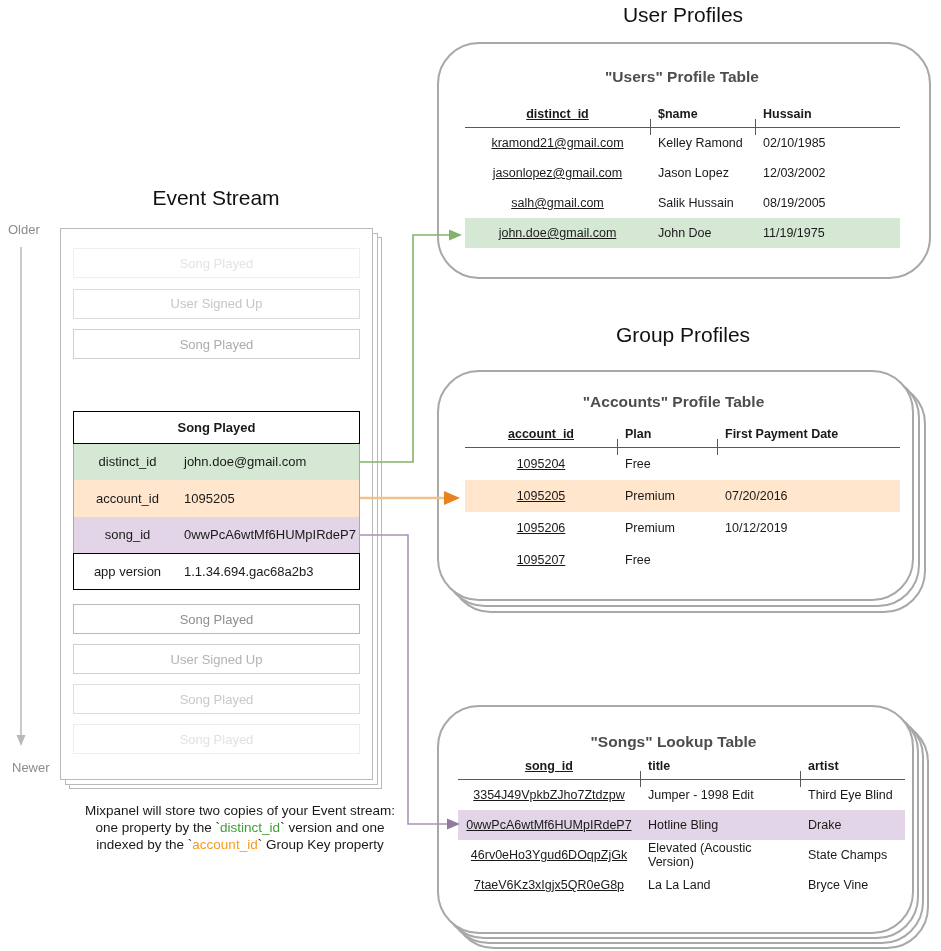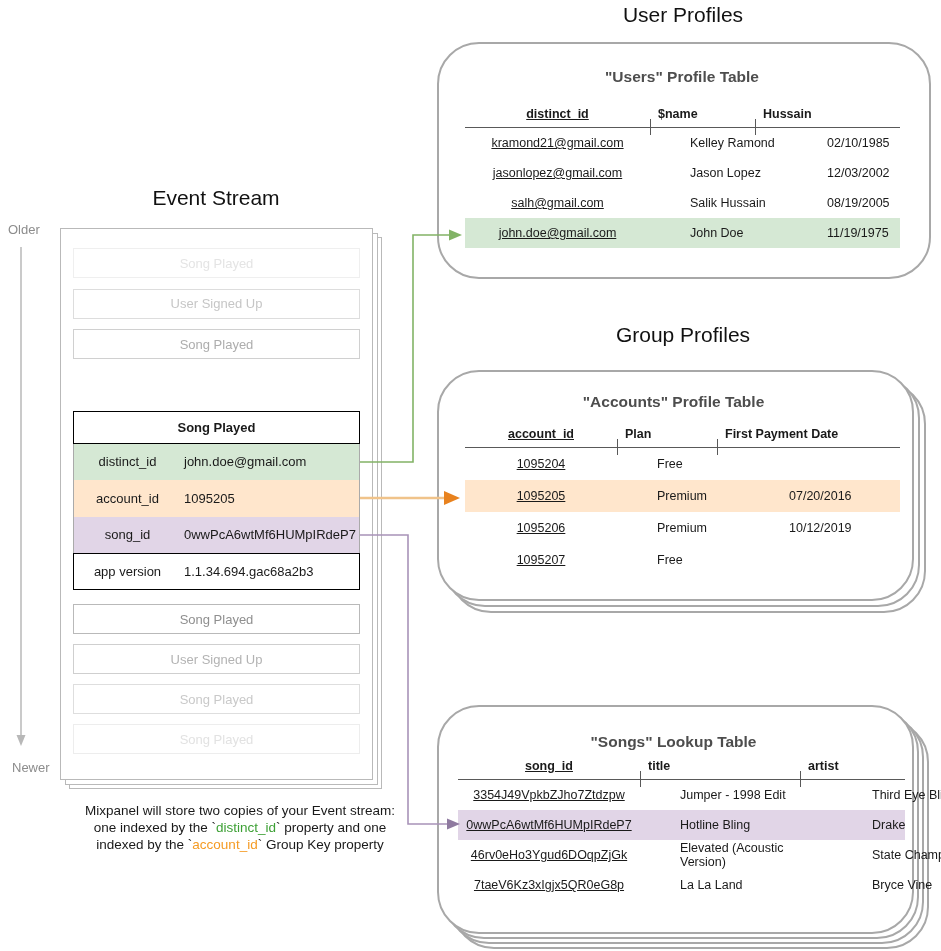--- a/index.html
+++ b/index.html
@@ -24,21 +24,21 @@
   .ev-row .k{text-align:center;} .ev-row .v{padding-left:3px;}
   .ev-row.last{border:1.5px solid #000;background:#fff;}
   .caption{position:absolute;left:10px;top:802px;width:460px;text-align:center;
            font-size:13.5px;line-height:17px;color:#1a1a1a;}
   .side-label{position:absolute;font-size:13px;color:#8c8c8c;}
   
   .card{position:absolute;background:#fff;border:2px solid #a8a8a8;border-radius:42px;}
   .card-title{font-size:15.5px;font-weight:bold;color:#4d4d4d;text-align:center;}
   .ptable{position:absolute;font-size:12.5px;}
   .thead{display:grid;height:27px;align-items:center;font-weight:bold;border-bottom:1px solid #595959;}
-  .trow{display:grid;height:30px;align-items:center;gap:32px;}
+  .trow{display:grid;height:30px;align-items:center;}
   .cell-c{text-align:center;} .cell-l{padding-left:8px;}
   .u{text-decoration:underline;}
   .tick{position:absolute;width:1px;height:16px;background:#595959;top:19px;}
   .cols-users{grid-template-columns:185px 105px 145px;}
   .cols-accounts{grid-template-columns:152px 100px 183px;}
   .cols-songs{grid-template-columns:182px 160px 105px;}
   .rows-a .trow{height:32px;}
   svg.overlay{position:absolute;left:0;top:0;pointer-events:none;}
 </style>
 </head>
@@ -77,21 +77,21 @@
     <span class="v">1.1.34.694.gac68a2b3</span>
   </div>
 
   <div class="es-box f5" style="top:604px;">Song Played</div>
   <div class="es-box f6" style="top:644px;">User Signed Up</div>
   <div class="es-box f7" style="top:684px;">Song Played</div>
   <div class="es-box f8" style="top:724px;">Song Played</div>
 
   <div class="caption">
     <span>Mixpanel will store two copies of your Event stream:</span><br>
-    <span>one indexed by the `</span><span style="color: rgb(61, 160, 53);">distinct_id</span><span>` property and one</span><br>
+    <span>one property by the `</span><span style="color: rgb(61, 160, 53);">distinct_id</span><span>` version and one</span><br>
     <span>indexed by the `</span><span style="color: rgb(245, 155, 35);">account_id</span><span>` Group Key property</span>
   </div>
 
   <div class="abs section-title" style="left:437px;top:3px;width:492px;">User Profiles</div>
   <div class="card" style="left:437px;top:42px;width:490px;height:233px;"></div>
   <div class="abs card-title" style="left:437px;top:68px;width:490px;">"Users" Profile Table</div>
   <div class="ptable" style="left:465px;top:100px;width:435px;">
     <div class="thead cols-users">
       <span class="cell-c u">distinct_id</span>
       <span class="cell-l">$name</span>

